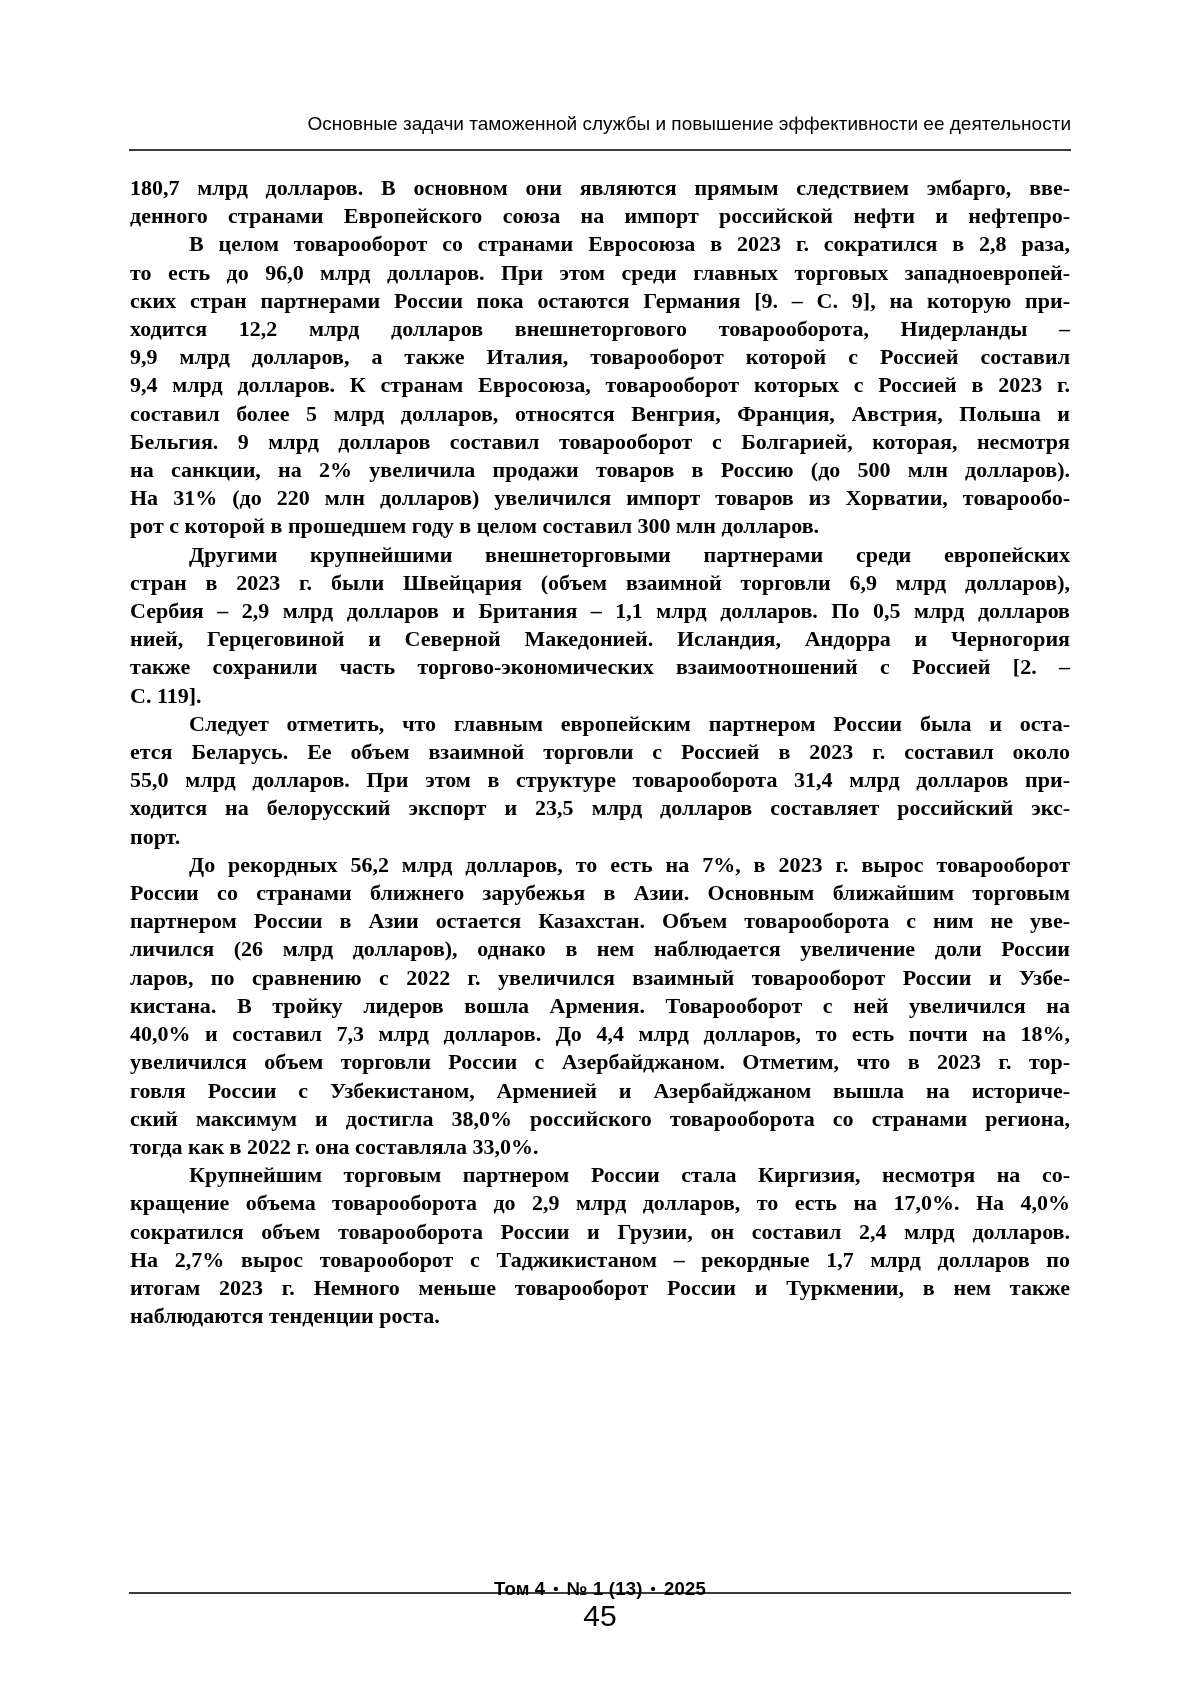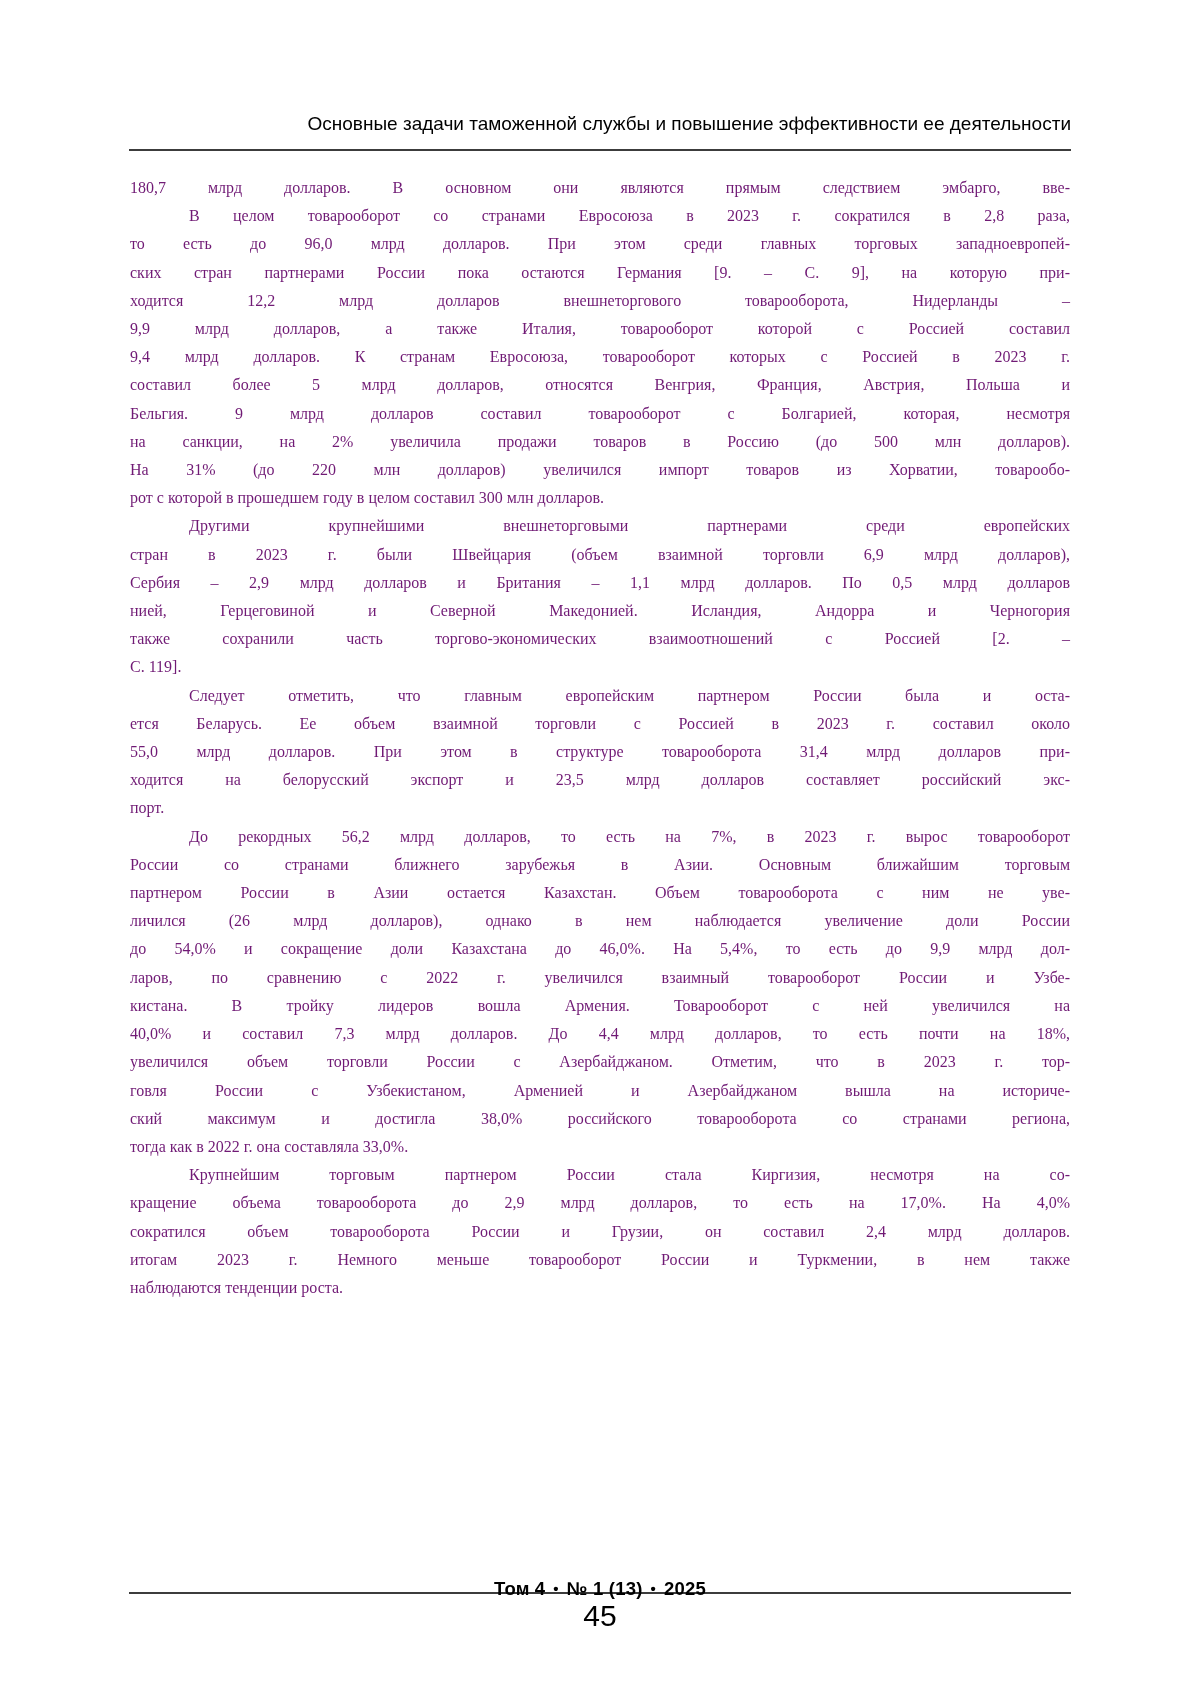--- a/index.html
+++ b/index.html
@@ -24,23 +24,24 @@
   .head-rule {
     position: absolute;
     top: 149px; left: 129px; width: 942px; height: 2px;
     background: #3c3c3c;
   }
 
   .body-text {
     position: absolute;
     top: 174px; left: 130px; width: 940px;
     font-family: "Liberation Serif", "DejaVu Serif", serif;
-    font-size: 16px;
+    font-size: 22px;
     line-height: 28.2px;
-    color: #701a75;
+    color: #000000;
+    font-weight: bold;
   }
   .paragraph { margin: 0; }
   .line {
     text-align: justify;
     text-align-last: justify;
     white-space: normal;
   }
   .line.last { text-align-last: left; }
   .line.indent { text-indent: 59px; }
 
@@ -88,20 +89,21 @@
 
 <div class="page">
 
   <div class="running-head">Основные задачи таможенной службы и повышение эффективности ее деятельности</div>
 
   <div class="head-rule"></div>
 
   <div class="body-text">
       <div class="paragraph">
         <div class="line">180,7 млрд долларов. В основном они являются прямым следствием эмбарго, вве-</div>
+        <div class="line">денного странами Европейского союза на импорт российской нефти и нефтепро-</div>
       </div>
       <div class="paragraph">
         <div class="line indent">В целом товарооборот со странами Евросоюза в 2023 г. сократился в 2,8 раза,</div>
         <div class="line">то есть до 96,0 млрд долларов. При этом среди главных торговых западноевропей-</div>
         <div class="line">ских стран партнерами России пока остаются Германия [9. – С. 9], на которую при-</div>
         <div class="line">ходится 12,2 млрд долларов внешнеторгового товарооборота, Нидерланды –</div>
         <div class="line">9,9 млрд долларов, а также Италия, товарооборот которой с Россией составил</div>
         <div class="line">9,4 млрд долларов. К странам Евросоюза, товарооборот которых с Россией в 2023 г.</div>
         <div class="line">составил более 5 млрд долларов, относятся Венгрия, Франция, Австрия, Польша и</div>
         <div class="line">Бельгия. 9 млрд долларов составил товарооборот с Болгарией, которая, несмотря</div>
@@ -122,33 +124,33 @@
         <div class="line">ется Беларусь. Ее объем взаимной торговли с Россией в 2023 г. составил около</div>
         <div class="line">55,0 млрд долларов. При этом в структуре товарооборота 31,4 млрд долларов при-</div>
         <div class="line">ходится на белорусский экспорт и 23,5 млрд долларов составляет российский экс-</div>
         <div class="line last">порт.</div>
       </div>
       <div class="paragraph">
         <div class="line indent">До рекордных 56,2 млрд долларов, то есть на 7%, в 2023 г. вырос товарооборот</div>
         <div class="line">России со странами ближнего зарубежья в Азии. Основным ближайшим торговым</div>
         <div class="line">партнером России в Азии остается Казахстан. Объем товарооборота с ним не уве-</div>
         <div class="line">личился (26 млрд долларов), однако в нем наблюдается увеличение доли России</div>
-        <div class="line">до 54,0% и сокращение доли Казахстана до 46,0%. На 5,4%, то есть до 9,9 млрд дол-</div>
         <div class="line">ларов, по сравнению с 2022 г. увеличился взаимный товарооборот России и Узбе-</div>
         <div class="line">кистана. В тройку лидеров вошла Армения. Товарооборот с ней увеличился на</div>
         <div class="line">40,0% и составил 7,3 млрд долларов. До 4,4 млрд долларов, то есть почти на 18%,</div>
         <div class="line">увеличился объем торговли России с Азербайджаном. Отметим, что в 2023 г. тор-</div>
         <div class="line">говля России с Узбекистаном, Арменией и Азербайджаном вышла на историче-</div>
         <div class="line">ский максимум и достигла 38,0% российского товарооборота со странами региона,</div>
         <div class="line last">тогда как в 2022 г. она составляла 33,0%.</div>
       </div>
       <div class="paragraph">
         <div class="line indent">Крупнейшим торговым партнером России стала Киргизия, несмотря на со-</div>
         <div class="line">кращение объема товарооборота до 2,9 млрд долларов, то есть на 17,0%. На 4,0%</div>
         <div class="line">сократился объем товарооборота России и Грузии, он составил 2,4 млрд долларов.</div>
+        <div class="line">На 2,7% вырос товарооборот с Таджикистаном – рекордные 1,7 млрд долларов по</div>
         <div class="line">итогам 2023 г. Немного меньше товарооборот России и Туркмении, в нем также</div>
         <div class="line last">наблюдаются тенденции роста.</div>
       </div>
     </div>
 
   <div class="foot-rule"></div>
 
   <div class="footer">
     <span class="issue">
       <span>Том 4</span><span class="dot">•</span><span>№ 1 (13)</span><span class="dot">•</span><span>2025</span>

